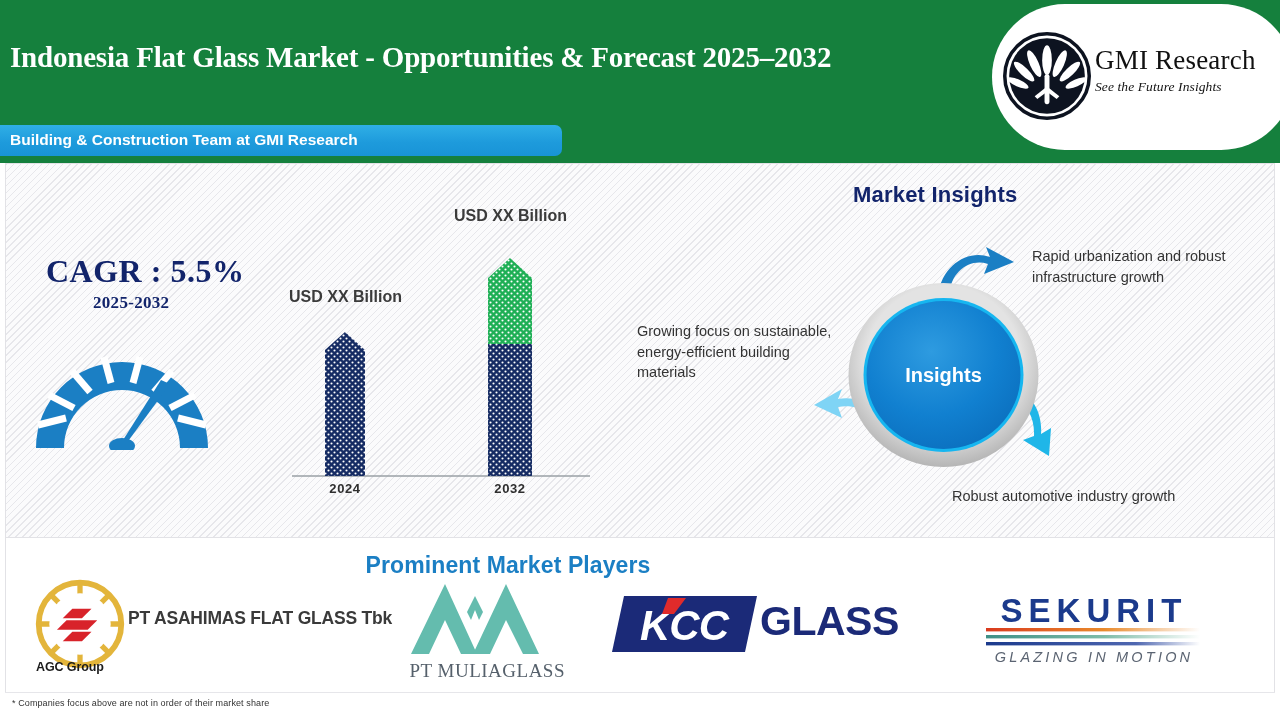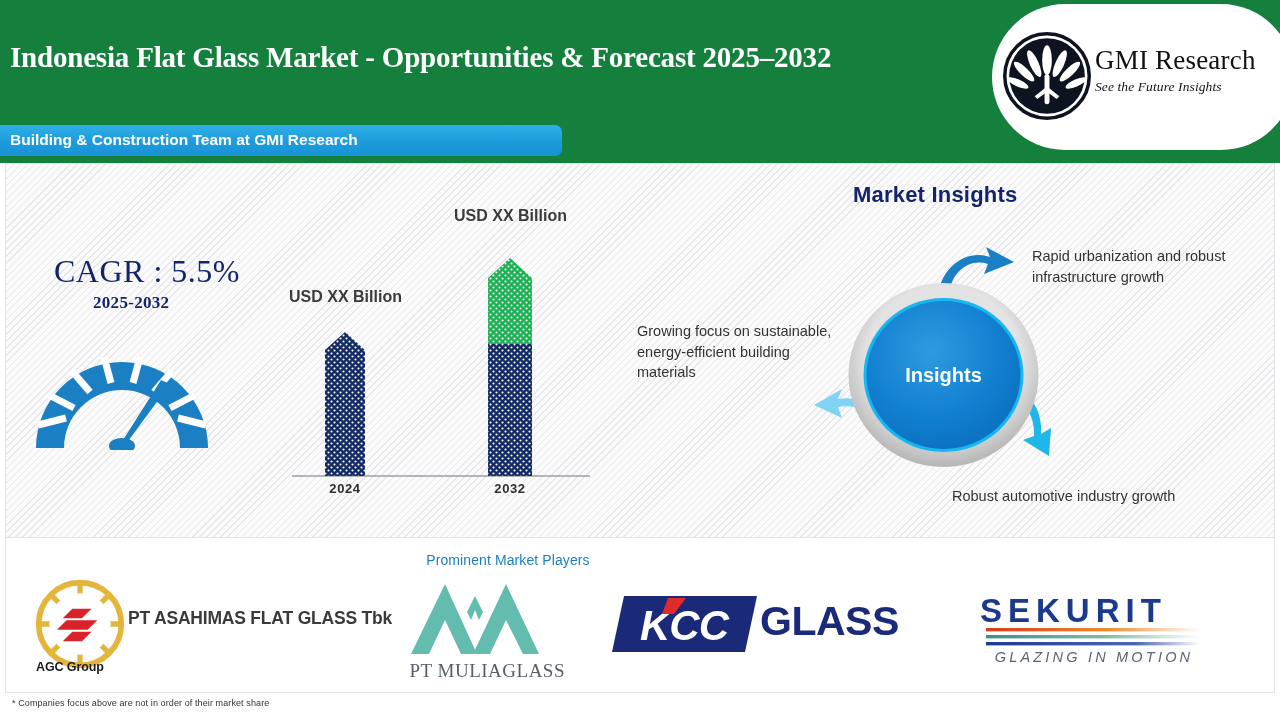--- a/index.html
+++ b/index.html
@@ -61,23 +61,23 @@
         rgba(160,160,175,0.22) 1px,
         rgba(255,255,255,0) 1px,
         rgba(255,255,255,0) 5px),
       #fbfbfc;
     border:1px solid #e2e2e6;
     box-sizing:border-box;
   }
 
   
   .cagr-title{
-    position:absolute;left:54px;top:253px;
-    font-family:"Liberation Serif",serif;
-    font-size:32px;font-weight:400;color:#12246B;
+    position:absolute;left:46px;top:253px;
+    font-family:"Liberation Serif",serif;
+    font-size:32px;font-weight:700;color:#12246B;
     letter-spacing:0.5px;
   }
   .cagr-years{
     position:absolute;left:93px;top:293px;
     font-family:"Liberation Serif",serif;
     font-size:17px;font-weight:700;color:#12246B;
     letter-spacing:0.3px;
   }
   .gauge{position:absolute;left:22px;top:340px;width:200px;height:110px;}
 
@@ -113,21 +113,21 @@
   .arrow-svg{position:absolute;}
 
   
   .players{
     position:absolute;left:5px;top:538px;width:1270px;height:154px;
     background:#ffffff;border-left:1px solid #e2e2e6;border-right:1px solid #e2e2e6;
     box-sizing:border-box;
   }
   .players-title{
     position:absolute;left:0;top:552px;width:1016px;text-align:center;
-    font-size:14px;font-weight:400;color:#1B7FC4;letter-spacing:0.1px;
+    font-size:23px;font-weight:700;color:#1B7FC4;letter-spacing:0.1px;
   }
   .footnote{
     position:absolute;left:12px;top:698px;
     font-size:9px;color:#333;letter-spacing:0.1px;
   }
   .players-divider{
     position:absolute;left:5px;top:692px;width:1270px;height:1px;background:#e6e6ea;
   }
 
   
@@ -148,21 +148,21 @@
     font-family:"Liberation Serif",serif;
     font-size:19px;color:#55606b;letter-spacing:0.5px;
   }
   .kcc-wrap{left:612px;top:592px;width:300px;height:62px;}
   .kcc-glass{
     position:absolute;left:148px;top:6px;
     font-size:41px;font-weight:700;color:#1B2A78;letter-spacing:-0.5px;
   }
   .sek-wrap{left:980px;top:592px;width:228px;height:72px;}
   .sek-name{
-    position:absolute;left:0;top:0;width:228px;text-align:left;
+    position:absolute;left:0;top:0;width:228px;text-align:center;
     font-size:33px;font-weight:700;color:#1B3A8C;letter-spacing:6px;
   }
   .sek-tag{
     position:absolute;left:0;top:57px;width:228px;text-align:center;
     font-size:14.5px;font-style:italic;color:#5b6472;letter-spacing:3.2px;
   }
 </style>
 </head>
 <body>
 

